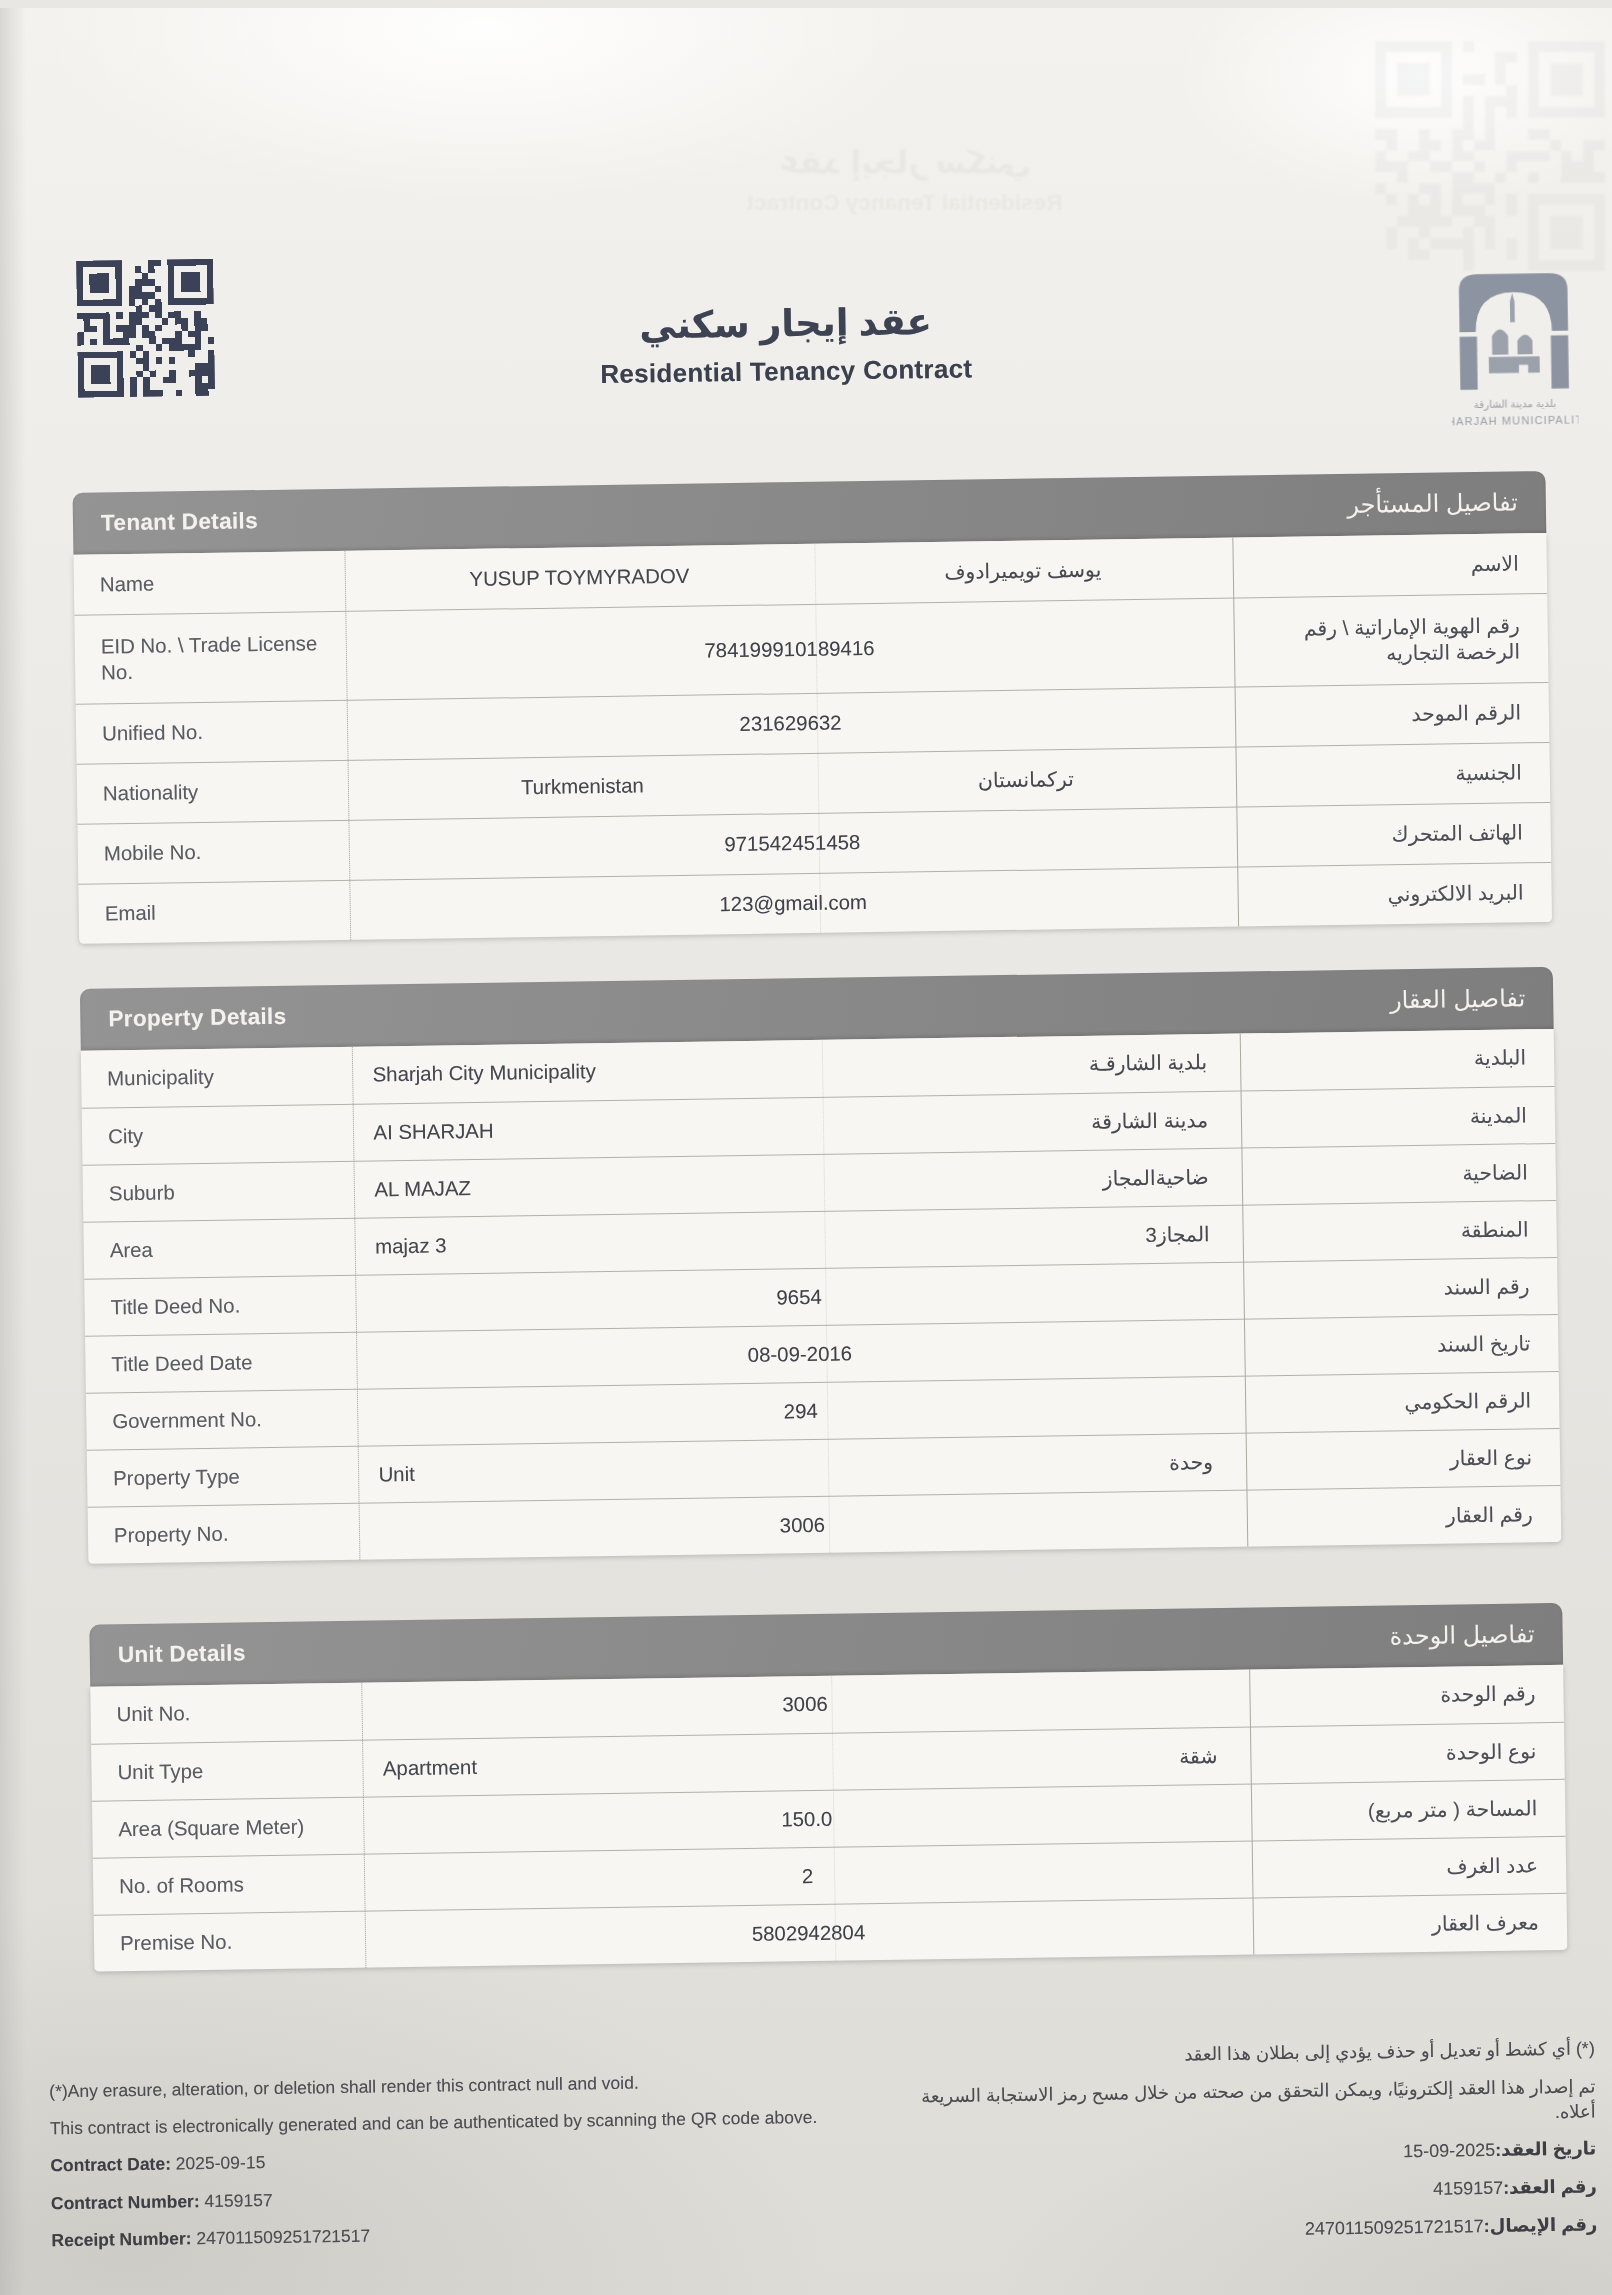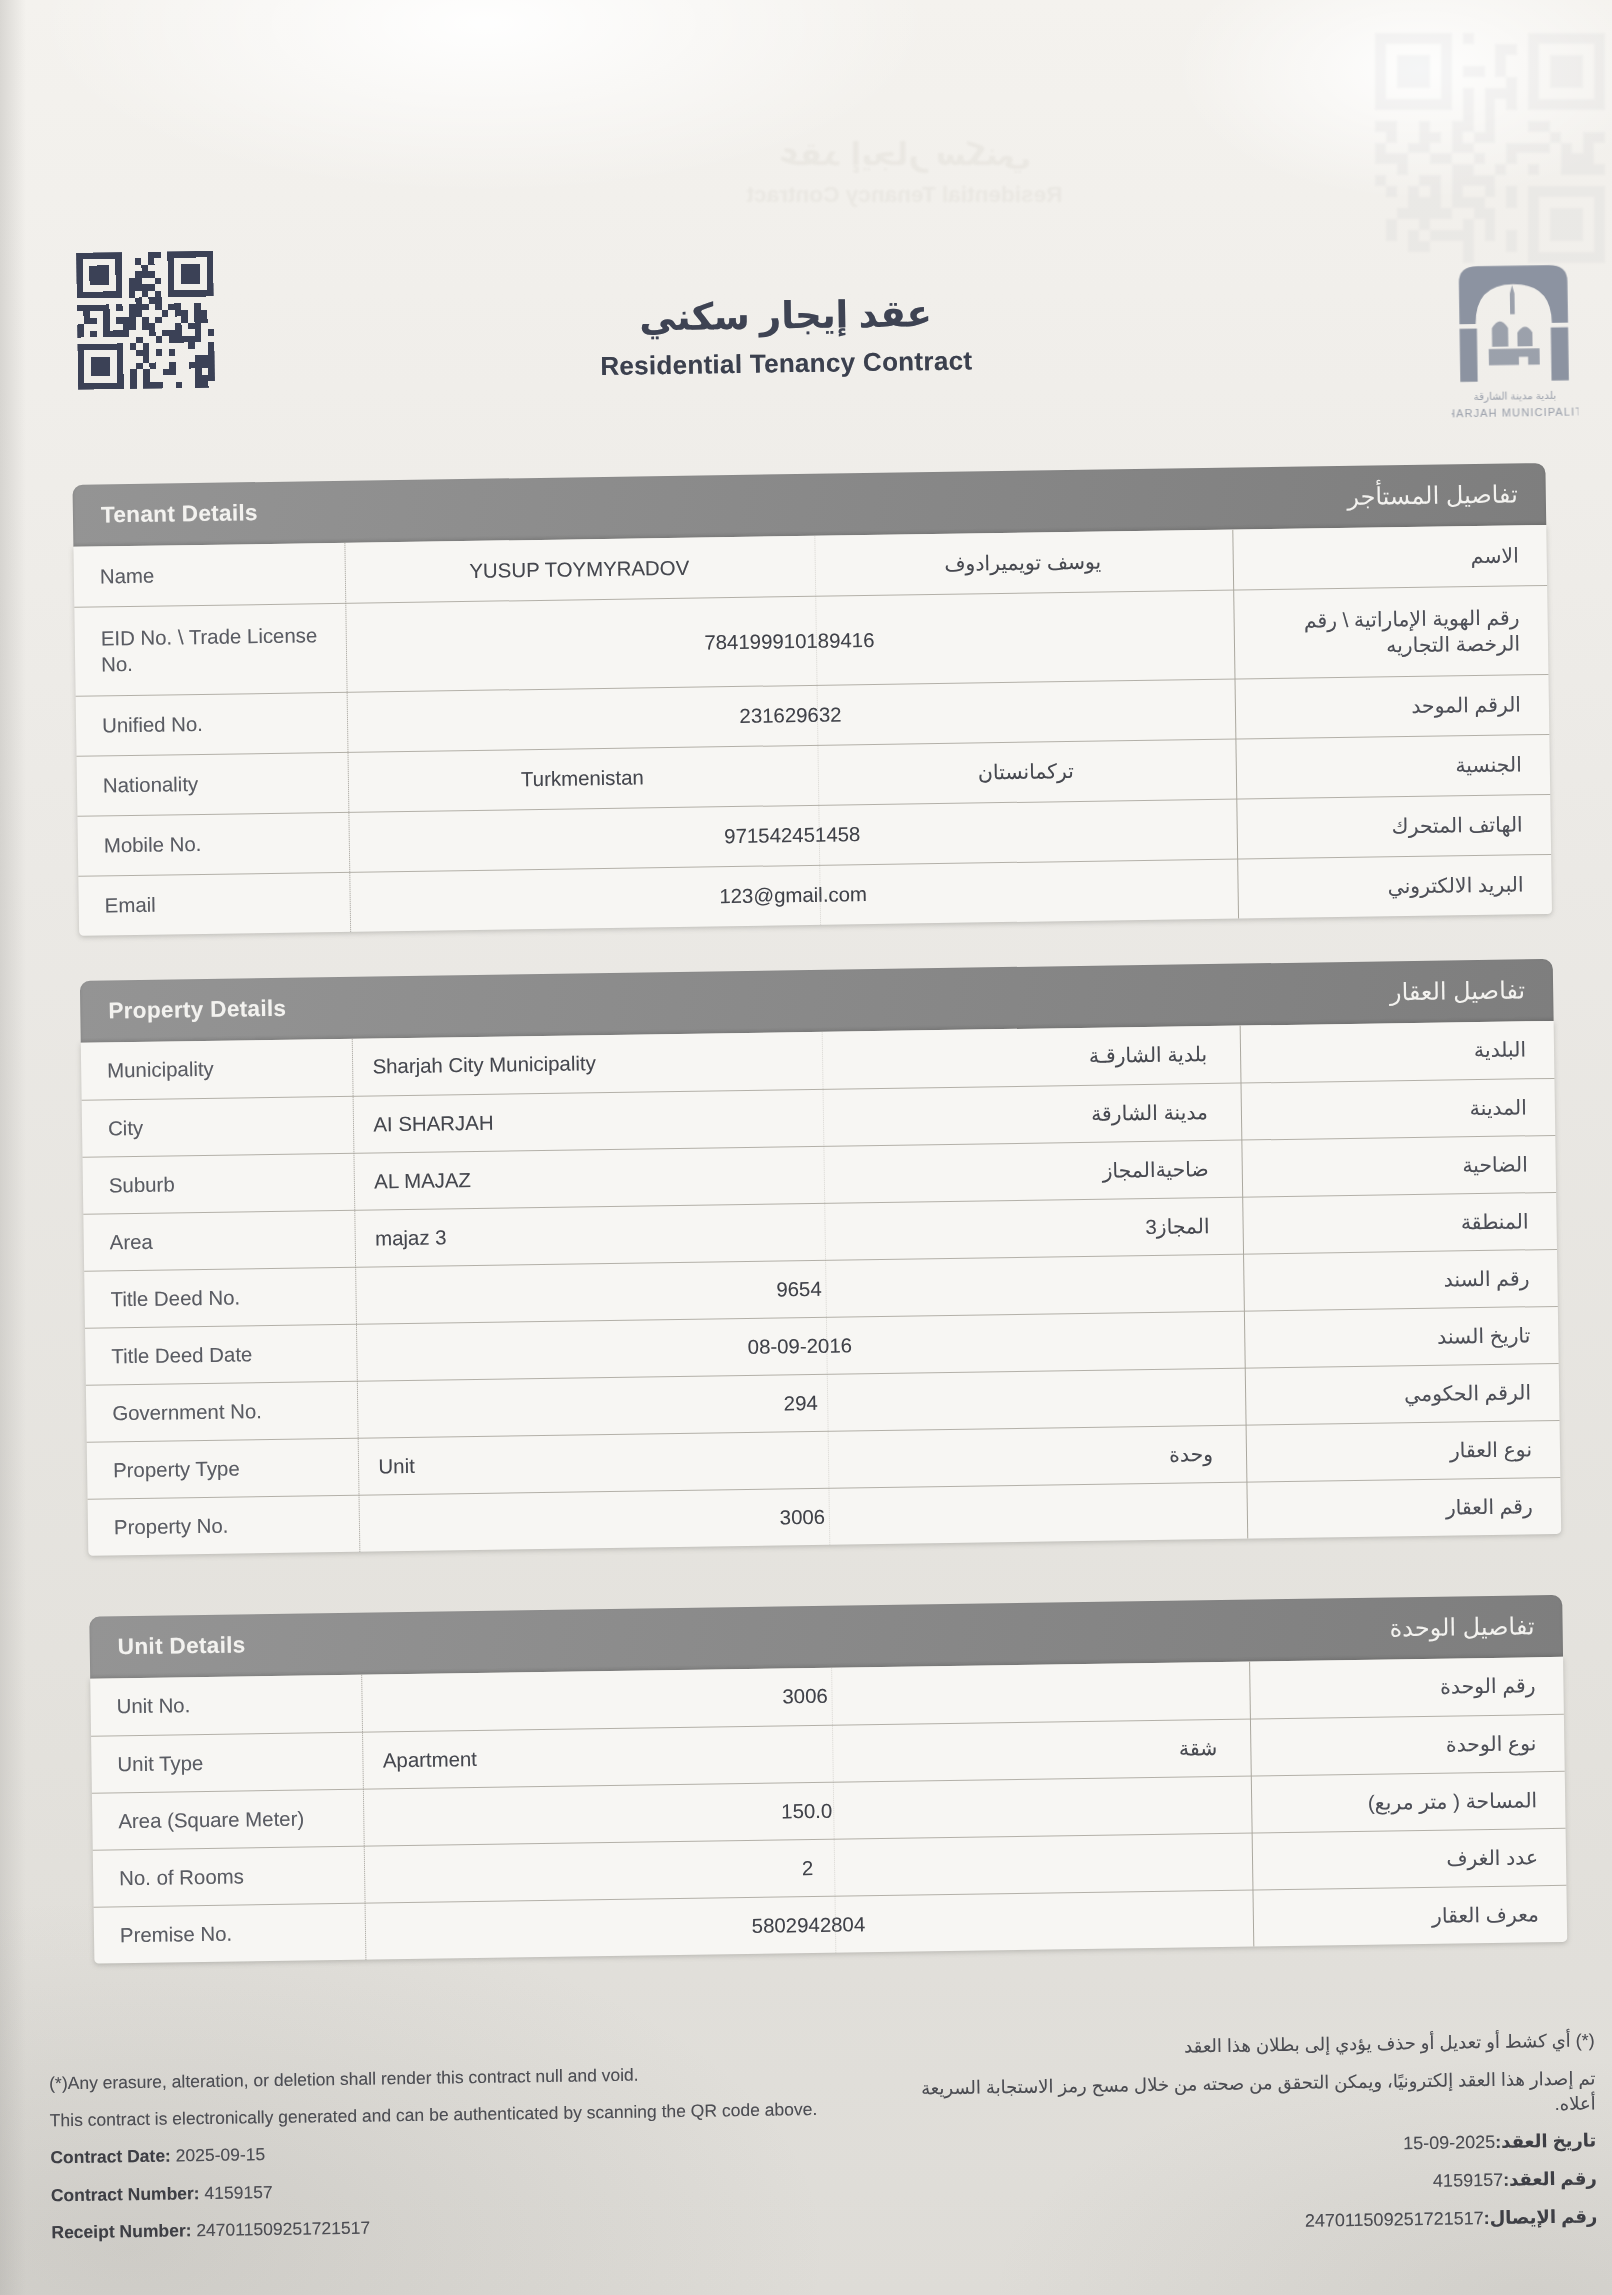--- a/index.html
+++ b/index.html
@@ -9,20 +9,21 @@
     background:#e9e7e3;
   }
   .page{position:absolute;inset:0;overflow:hidden;
     background:
       radial-gradient(622px 237px at 30% 1%, rgba(255,255,255,.95), rgba(255,255,255,0) 72%),
       radial-gradient(351px 187px at 88% 3%, rgba(255,255,255,.9), rgba(255,255,255,0) 70%),
       radial-gradient(1131px 565px at 8% 98%, rgba(118,116,110,.16), rgba(118,116,110,0) 62%),
       radial-gradient(905px 396px at 95% 100%, rgba(118,116,110,.12), rgba(118,116,110,0) 60%),
       linear-gradient(90deg, rgba(190,188,184,.5) 0, rgba(190,188,184,0) 26px),
       linear-gradient(180deg, #f4f2ee 0%, #ebe9e5 38%, #e4e2dd 72%, #dedcd7 100%);
+    margin-top: 8px;
   }
   .sheet{position:absolute;inset:0;transform:rotate(-0.85deg);transform-origin:50% 40%;}
 
   
   .qr-main{position:absolute;left:86px;top:242px;width:137px;height:137px;}
   .qr-main svg{width:100%;height:100%;}
   .doc-title{position:absolute;left:495px;top:294px;width:599px;text-align:center;}
   .doc-title .t-ar{font-size:37px;font-weight:700;color:#3e4353;text-shadow:0 0 0.6px rgba(62,67,83,.4);}
   .doc-title .t-en{margin-top:11.3px;font-size:26px;font-weight:700;color:#3b404e;letter-spacing:0.3px;
     text-shadow:0 0 0.6px rgba(59,64,78,.4);}

